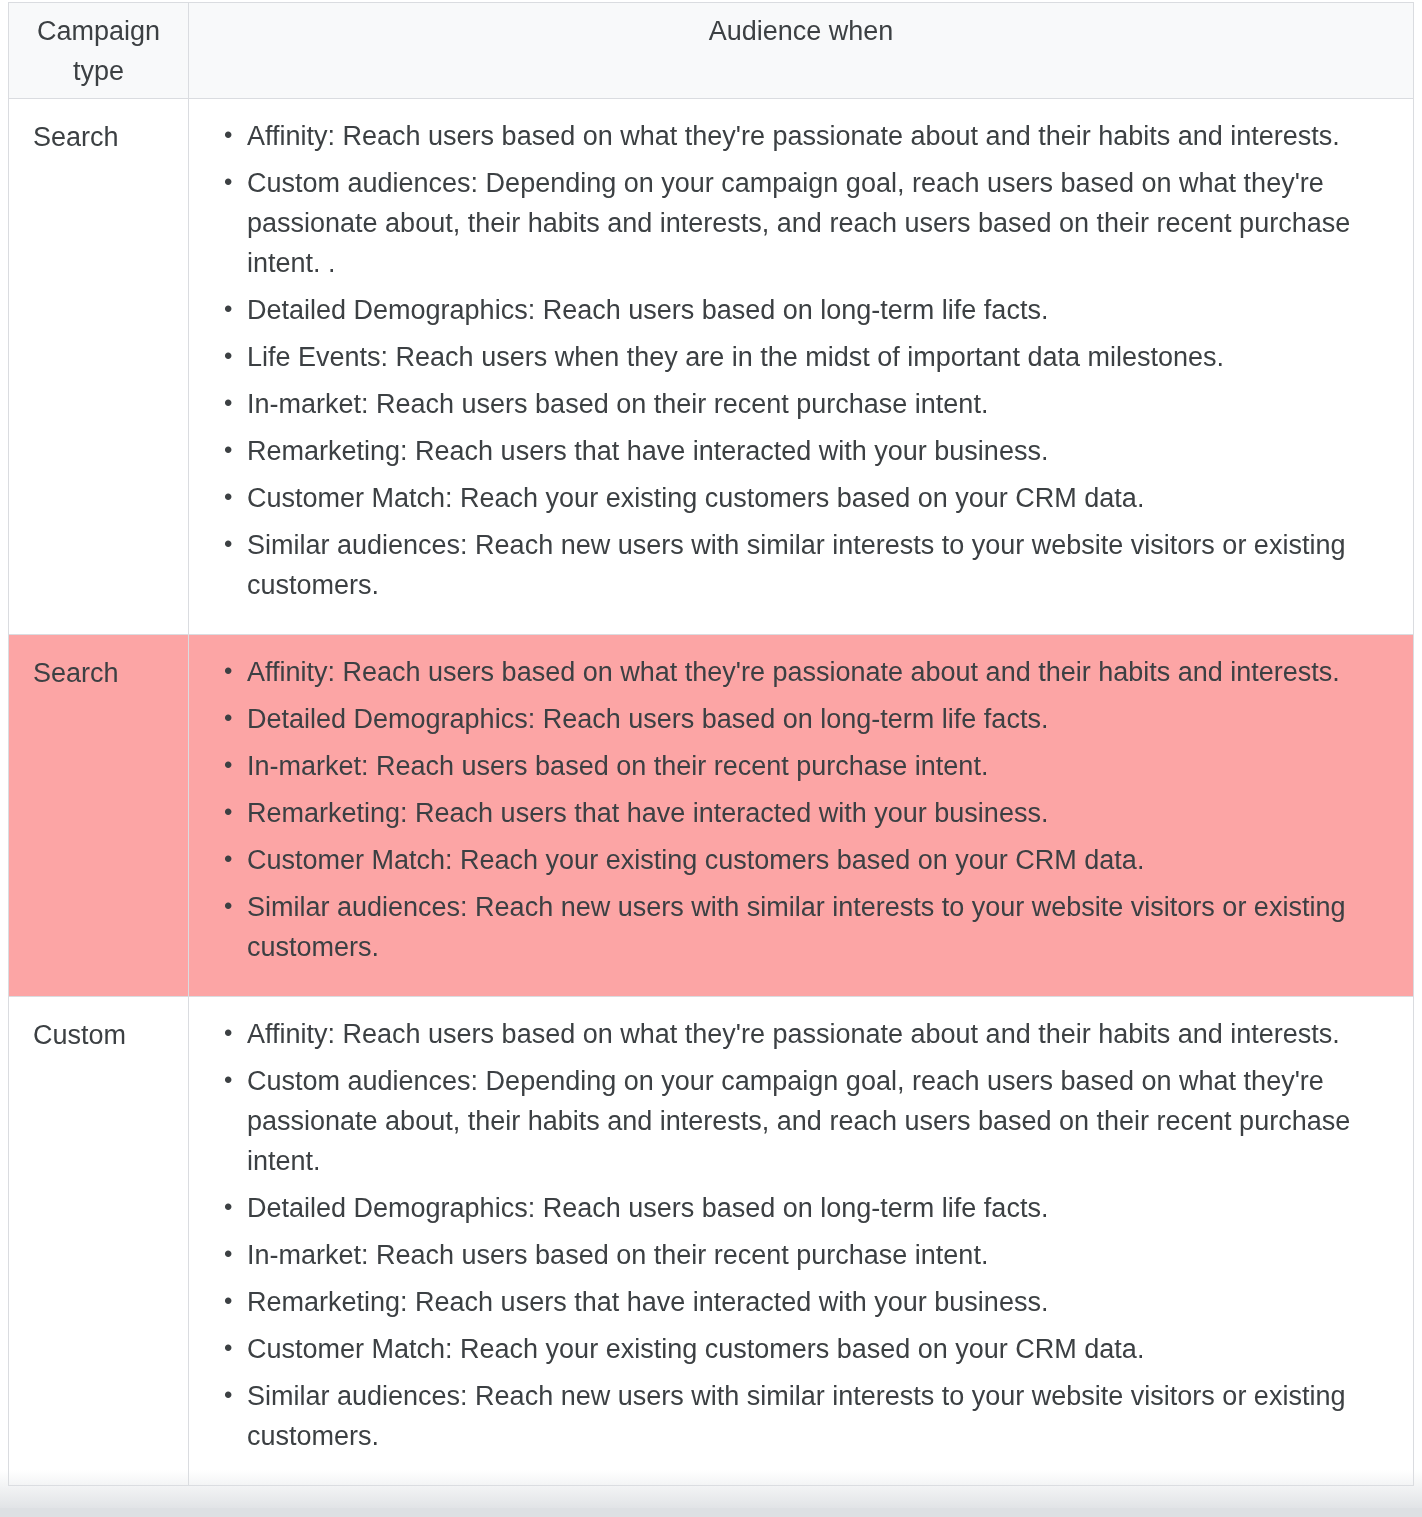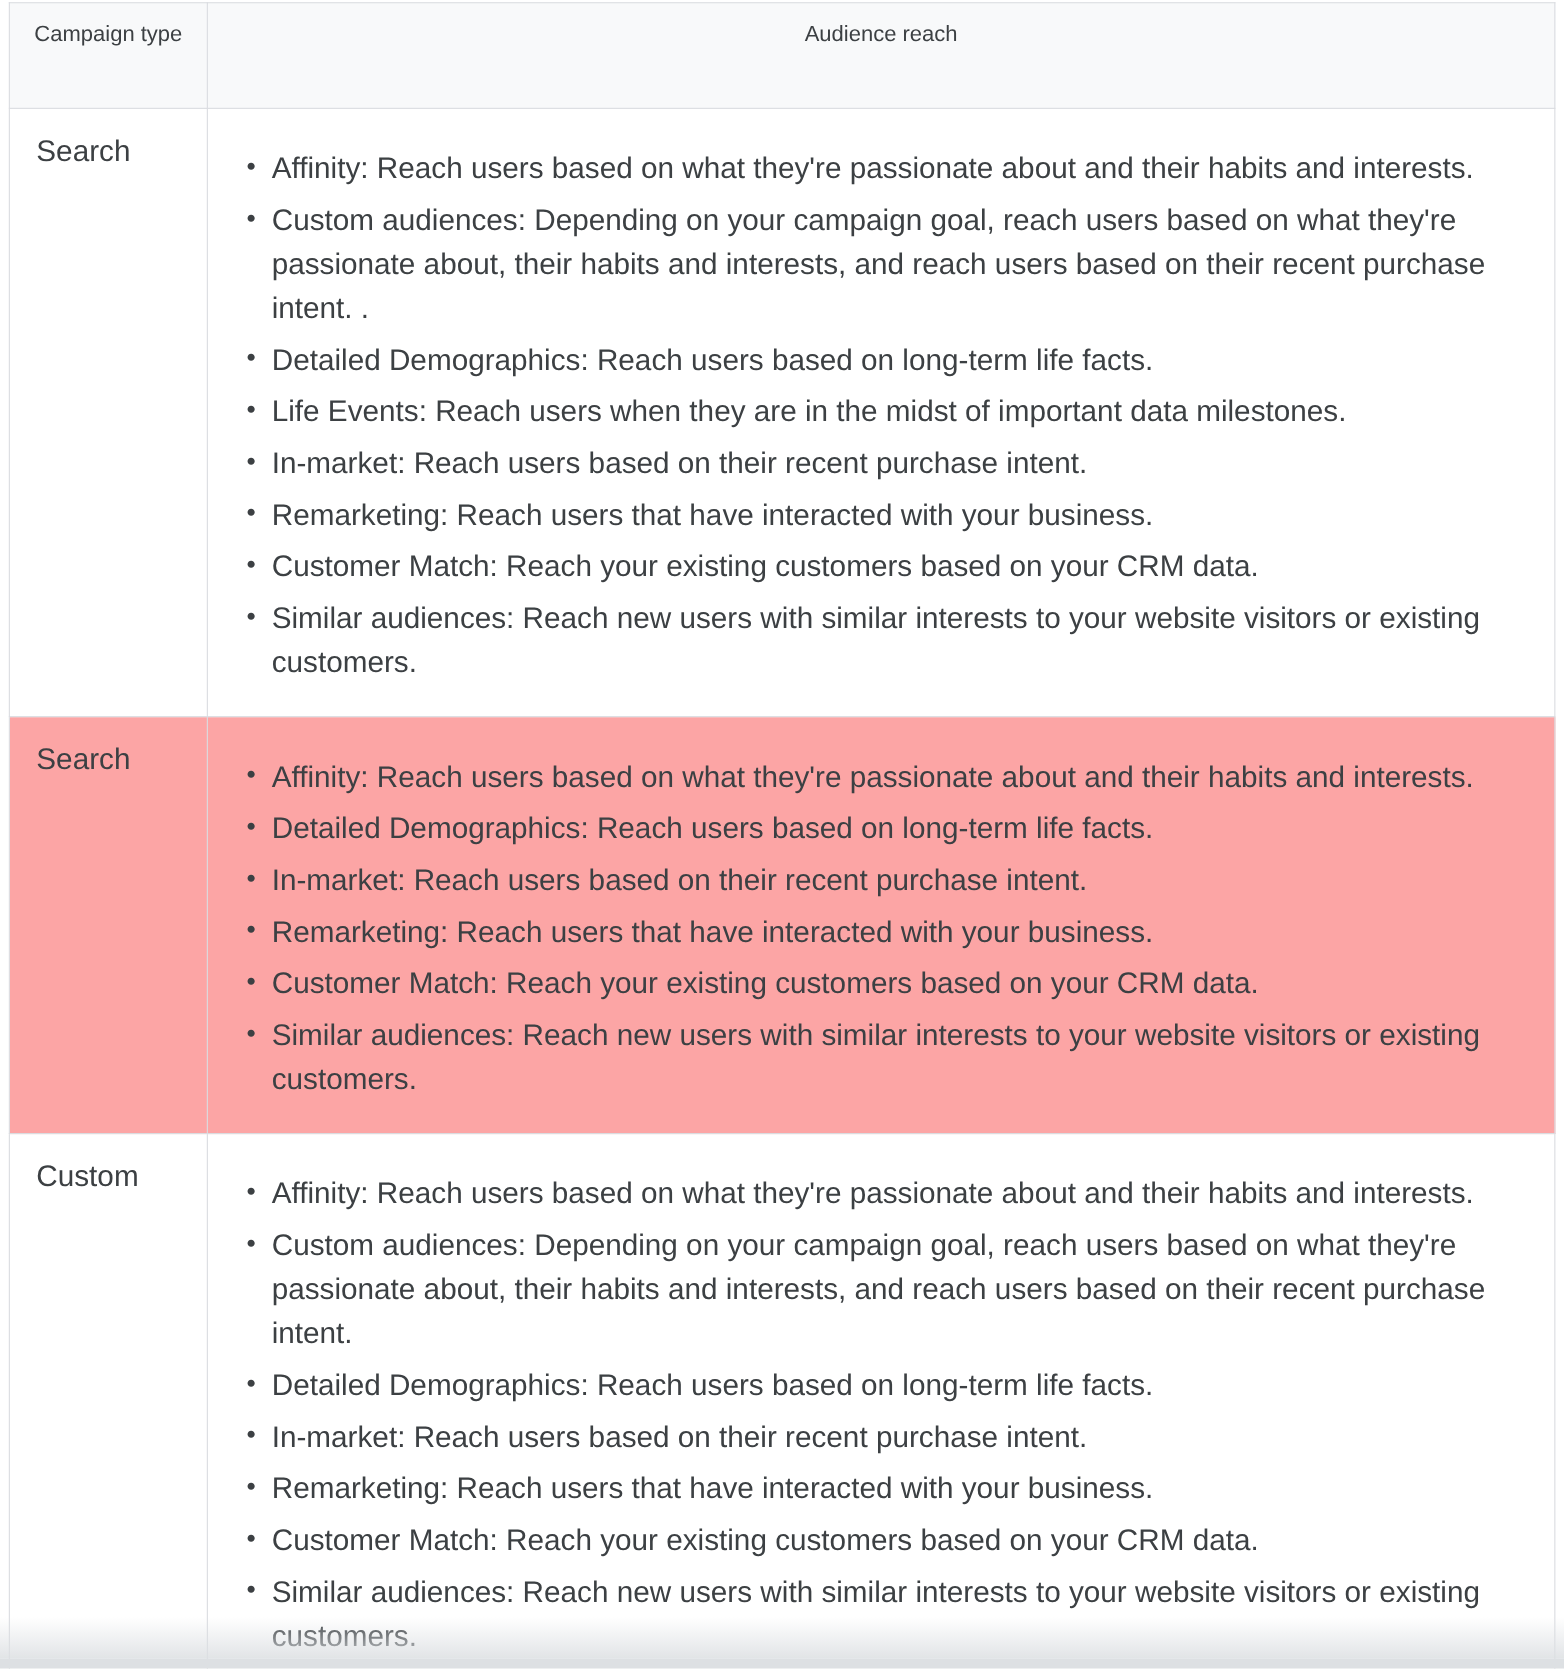--- a/index.html
+++ b/index.html
@@ -29,35 +29,35 @@
     background: #ffffff;
   }
   .audience-table th,
   .audience-table td {
     border: 1px solid #dadce0;
     vertical-align: top;
     font-weight: 400;
   }
   .audience-table th {
     background: #f8f9fa;
-    font-size: 20px;
+    font-size: 27px;
     line-height: 40px;
     text-align: center;
     padding: 8px 12px 7px 12px;
     height: 80px;
     box-sizing: content-box;
   }
   .cell-label {
     font-size: 27px;
     line-height: 40px;
     padding: 18px 24px 22px 24px;
     text-align: left;
   }
   .cell-list {
-    padding: 27px 24px 22px 24px;
+    padding: 10px 24px 22px 24px;
   }
   .row-stripe td {
     background: #fca5a5;
   }
   ul.audience-list {
     margin: 0;
     padding: 0 0 0 34px;
     list-style: none;
   }
   ul.audience-list li {
@@ -97,21 +97,21 @@
 
 <div class="page">
   <table class="audience-table">
     <colgroup>
       <col style="width:180px">
       <col style="width:1225px">
     </colgroup>
     <thead>
       <tr>
         <th>Campaign type</th>
-        <th>Audience reach</th>
+        <th>Audience when</th>
       </tr>
     </thead>
     <tbody>
       <tr>
         <td class="cell-label">Search</td>
         <td class="cell-list">
           <ul class="audience-list">
             <li>Affinity: Reach users based on what they're passionate about and their habits and interests.</li>
             <li>Custom audiences: Depending on your campaign goal, reach users based on what they're passionate about, their habits and interests, and reach users based on their recent purchase intent. .</li>
             <li>Detailed Demographics: Reach users based on long-term life facts.</li>

